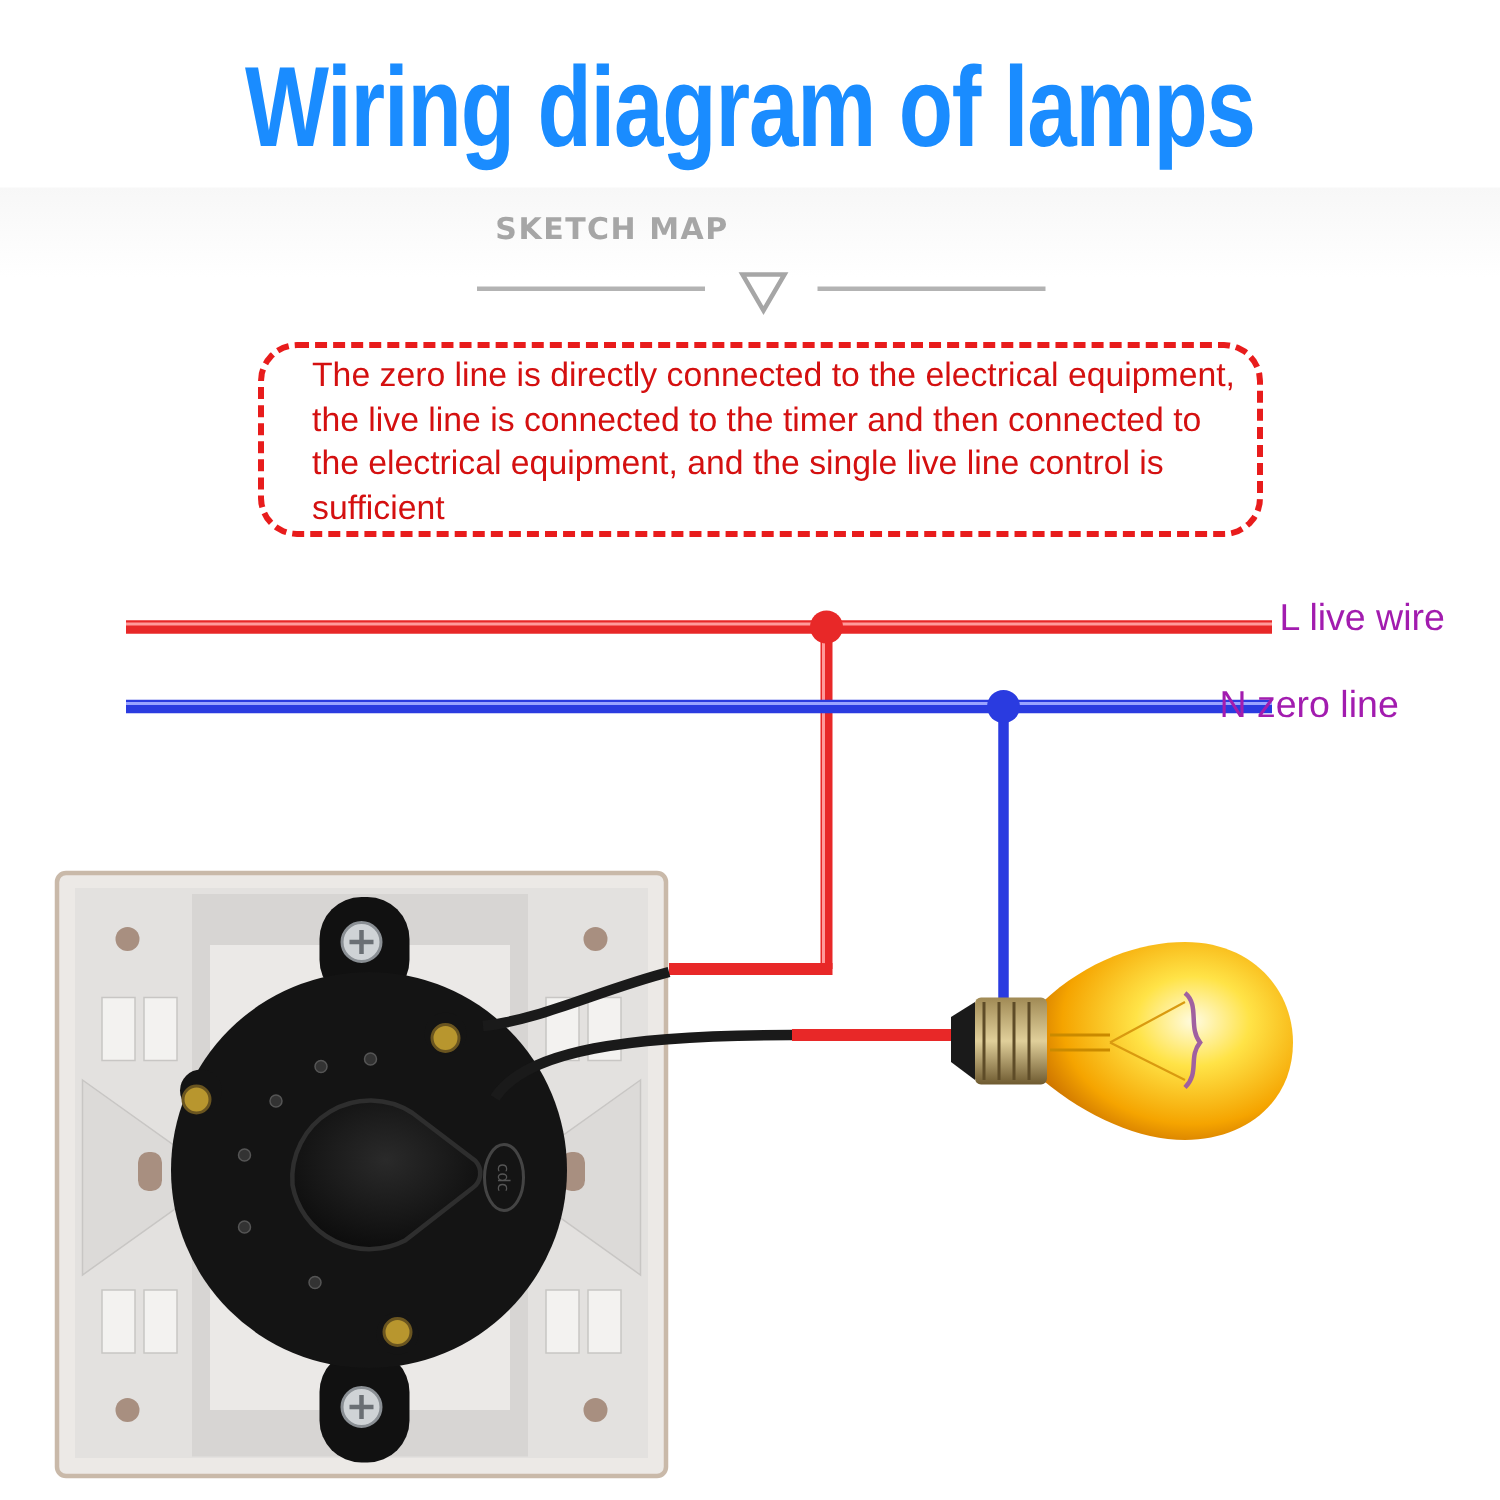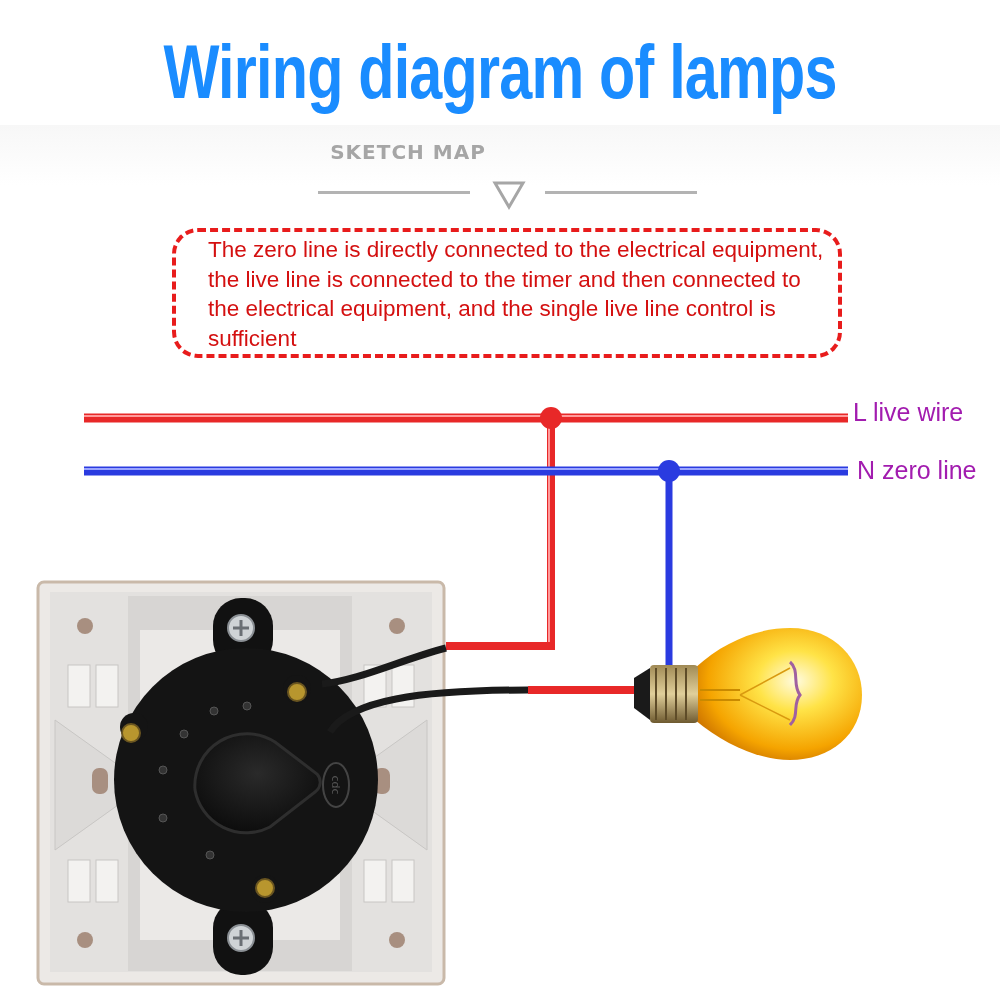--- a/index.html
+++ b/index.html
@@ -154,13 +154,13 @@
     <rect x="650" y="665" width="48" height="58" rx="4" fill="url(#baseGrad)"></rect>
     <path d="M656 668 v52 M666 668 v52 M676 668 v52 M686 668 v52" stroke="#5e4c28" stroke-width="2"></path>
     <path d="M634 678 L650 668 L650 720 L634 708 Z" fill="#1a1a1a"></path>
     <path d="M700 690 L740 690 M700 700 L740 700" stroke="#c98a00" stroke-width="2"></path>
     <path d="M740 695 L790 668 M740 695 L790 720" stroke="#d99a10" stroke-width="1.5"></path>
     <path d="M790 662 C 800 670, 792 685, 800 695 C 792 705, 800 715, 790 725" stroke="#a060a0" stroke-width="3" fill="none"></path>
   </g>
 </svg>
 
 <div class="wire-label" style="left:853px;top:398px;">L live wire</div>
-<div class="wire-label" style="left:857px;top:456px;">N zero line</div>
+<div class="wire-label" style="left:813px;top:456px;">N zero line</div>
 
 </body></html>

